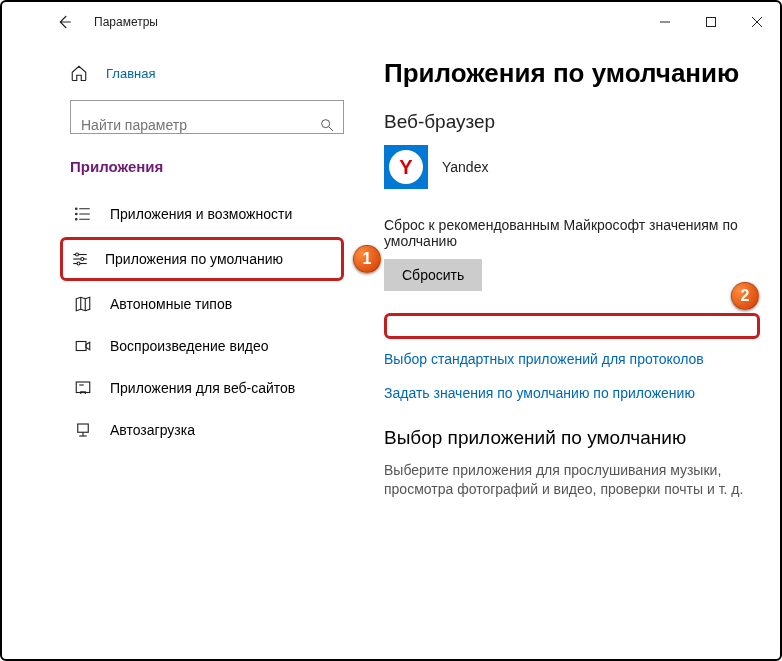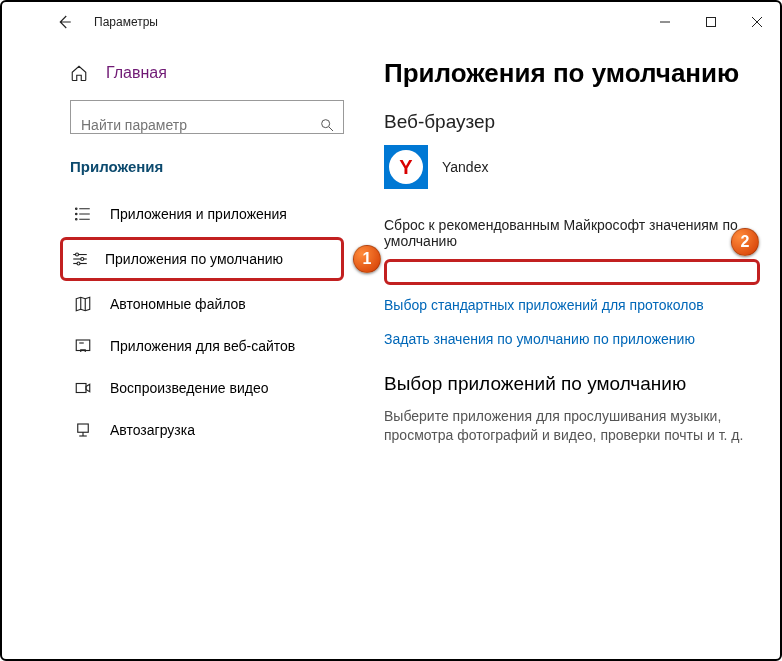--- a/index.html
+++ b/index.html
@@ -7,26 +7,26 @@
 .window { display: flex; flex-direction: column; height: 100%; padding-left: 32px; }
 .titlebar { display: flex; align-items: center; height: 40px; padding-left: 12px; }
 .titlebar .back { width: 36px; height: 36px; display: flex; align-items: center; justify-content: center; cursor: pointer; }
 .titlebar .title { margin-left: 12px; font-size: 12px; color: #222; }
 .titlebar .controls { margin-left: auto; display: flex; }
 .titlebar .controls .btn { width: 46px; height: 40px; display: flex; align-items: center; justify-content: center; font-size: 14px; color: #222; cursor: pointer; }
 .content { display: flex; flex: 1; }
 .sidebar { width: 340px; padding: 12px 0 12px 0; display: flex; flex-direction: column; }
 .home { display: flex; align-items: center; padding: 10px 20px 10px 36px; cursor: pointer; }
 .home .icon { width: 18px; height: 18px; margin-right: 18px; }
-.home .label { font-size: 16px; color: #701a75; }
+.home .label { font-size: 13px; color: #0369a1; }
 .search-row { padding: 8px 30px 6px 36px; }
 .search { display: flex; align-items: flex-end; border: 1px solid #999; background: #fff; height: 34px; padding: 0 8px 0 10px; }
 .search input { border: none; outline: none; flex: 1; font-size: 14px; color: #555; background: transparent; }
 .search-icon { width: 16px; height: 16px; }
-.section-title { font-size: 15px; font-weight: 600; padding: 18px 20px 18px 36px; color: #0c4a6e; }
+.section-title { font-size: 15px; font-weight: 600; padding: 18px 20px 18px 36px; color: #701a75; }
 .nav-item { display: flex; align-items: center; padding: 12px 20px 12px 36px; cursor: pointer; font-size: 14px; border-left: 4px solid transparent; }
 .nav-item .icon { width: 18px; height: 18px; margin-right: 18px; flex-shrink: 0; }
 .nav-item.highlight-box { border: 3px solid #c22020; border-radius: 6px; margin: 2px 30px 2px 26px; padding: 10px 12px 10px 8px; position: relative; }
 .nav-item.highlight-box .icon { margin-right: 16px; }
 .annot-badge { position: absolute; width: 28px; height: 28px; border-radius: 50%; background: radial-gradient(circle at 30% 30%, #ff8b3b, #d13800); display: flex; align-items: center; justify-content: center; color: #fff; font-weight: bold; font-size: 16px; box-shadow: 0 1px 3px rgba(0,0,0,.5); border: 1px solid rgba(0,0,0,.2); }
 .badge1 { right: -40px; top: 5px; }
 .main { flex: 1; padding: 16px 20px 10px 10px; }
 .main h1 { font-size: 26px; font-weight: 600; color: #000; margin-bottom: 22px; }
 .subhead { font-size: 19px; color: #222; margin-bottom: 12px; }
 .app-row { display: flex; align-items: center; margin-bottom: 28px; cursor: pointer; }
@@ -94,21 +94,21 @@
 
       <div class="nav-item">
         <svg class="icon" viewBox="0 0 24 24" fill="none" stroke="#222" stroke-width="1.5">
             <line x1="7" y1="5" x2="21" y2="5"></line>
             <line x1="7" y1="12" x2="21" y2="12"></line>
             <line x1="7" y1="19" x2="21" y2="19"></line>
             <circle cx="3" cy="5" r="1"></circle>
             <circle cx="3" cy="12" r="1"></circle>
             <circle cx="3" cy="19" r="1"></circle>
           </svg>
-        <span>Приложения и приложения</span>
+        <span>Приложения и возможности</span>
       </div>
 
       <div class="nav-item highlight-box">
         <svg class="icon" viewBox="0 0 24 24" fill="none" stroke="#222" stroke-width="1.5">
             <line x1="3" y1="6" x2="21" y2="6"></line>
             <line x1="3" y1="12" x2="21" y2="12"></line>
             <line x1="3" y1="18" x2="21" y2="18"></line>
             <circle cx="8" cy="6" r="2" fill="#fff"></circle>
             <circle cx="15" cy="12" r="2" fill="#fff"></circle>
             <circle cx="10" cy="18" r="2" fill="#fff"></circle>
@@ -116,38 +116,38 @@
         <span>Приложения по умолчанию</span>
         <div class="annot-badge badge1">1</div>
       </div>
 
       <div class="nav-item">
         <svg class="icon" viewBox="0 0 24 24" fill="none" stroke="#222" stroke-width="1.5">
             <path d="M3 5l6-2 6 2 6-2v16l-6 2-6-2-6 2V5z"></path>
             <line x1="9" y1="3" x2="9" y2="19"></line>
             <line x1="15" y1="5" x2="15" y2="21"></line>
           </svg>
-        <span>Автономные файлов</span>
+        <span>Автономные типов</span>
+      </div>
+
+      <div class="nav-item">
+        <svg class="icon" viewBox="0 0 24 24" fill="none" stroke="#222" stroke-width="1.5">
+            <rect x="3" y="6" width="13" height="12"></rect>
+            <polygon points="16 10 21 7 21 17 16 14"></polygon>
+          </svg>
+        <span>Воспроизведение видео</span>
       </div>
 
       <div class="nav-item">
         <svg class="icon" viewBox="0 0 24 24" fill="none" stroke="#222" stroke-width="1.5">
             <rect x="3" y="4" width="18" height="14"></rect>
             <polyline points="9 20 9 17 15 17 15 20"></polyline>
             <line x1="7" y1="8" x2="13" y2="8"></line>
           </svg>
         <span>Приложения для веб-сайтов</span>
-      </div>
-
-      <div class="nav-item">
-        <svg class="icon" viewBox="0 0 24 24" fill="none" stroke="#222" stroke-width="1.5">
-            <rect x="3" y="6" width="13" height="12"></rect>
-            <polygon points="16 10 21 7 21 17 16 14"></polygon>
-          </svg>
-        <span>Воспроизведение видео</span>
       </div>
 
       <div class="nav-item">
         <svg class="icon" viewBox="0 0 24 24" fill="none" stroke="#222" stroke-width="1.5">
             <rect x="5" y="4" width="14" height="11"></rect>
             <line x1="12" y1="15" x2="12" y2="20"></line>
             <line x1="7" y1="20" x2="17" y2="20"></line>
           </svg>
         <span>Автозагрузка</span>
       </div>
@@ -156,20 +156,21 @@
     <div class="main">
       <h1>Приложения по умолчанию</h1>
       <div class="subhead">Веб-браузер</div>
       <div class="app-row">
         <div class="app-icon">
             <div class="y-glyph">Y</div>
           </div>
         <div class="app-name">Yandex</div>
       </div>
       <div class="reset-desc">Сброс к рекомендованным Майкрософт значениям по умолчанию</div>
+      <button class="reset-btn">Сбросить</button>
 
       <a class="link boxed">
         <div class="annot-badge badge2">2</div>
       </a>
       <a class="link">Выбор стандартных приложений для протоколов</a>
       <a class="link">Задать значения по умолчанию по приложению</a>
 
       <div class="section2">
         <h2>Выбор приложений по умолчанию</h2>
         <p>Выберите приложения для прослушивания музыки, просмотра фотографий и видео, проверки почты и т. д.</p>

